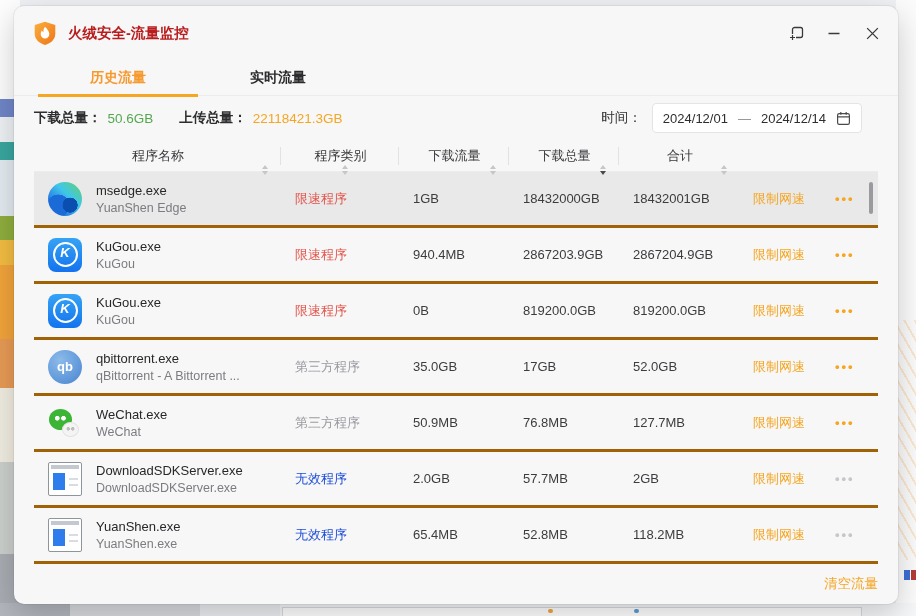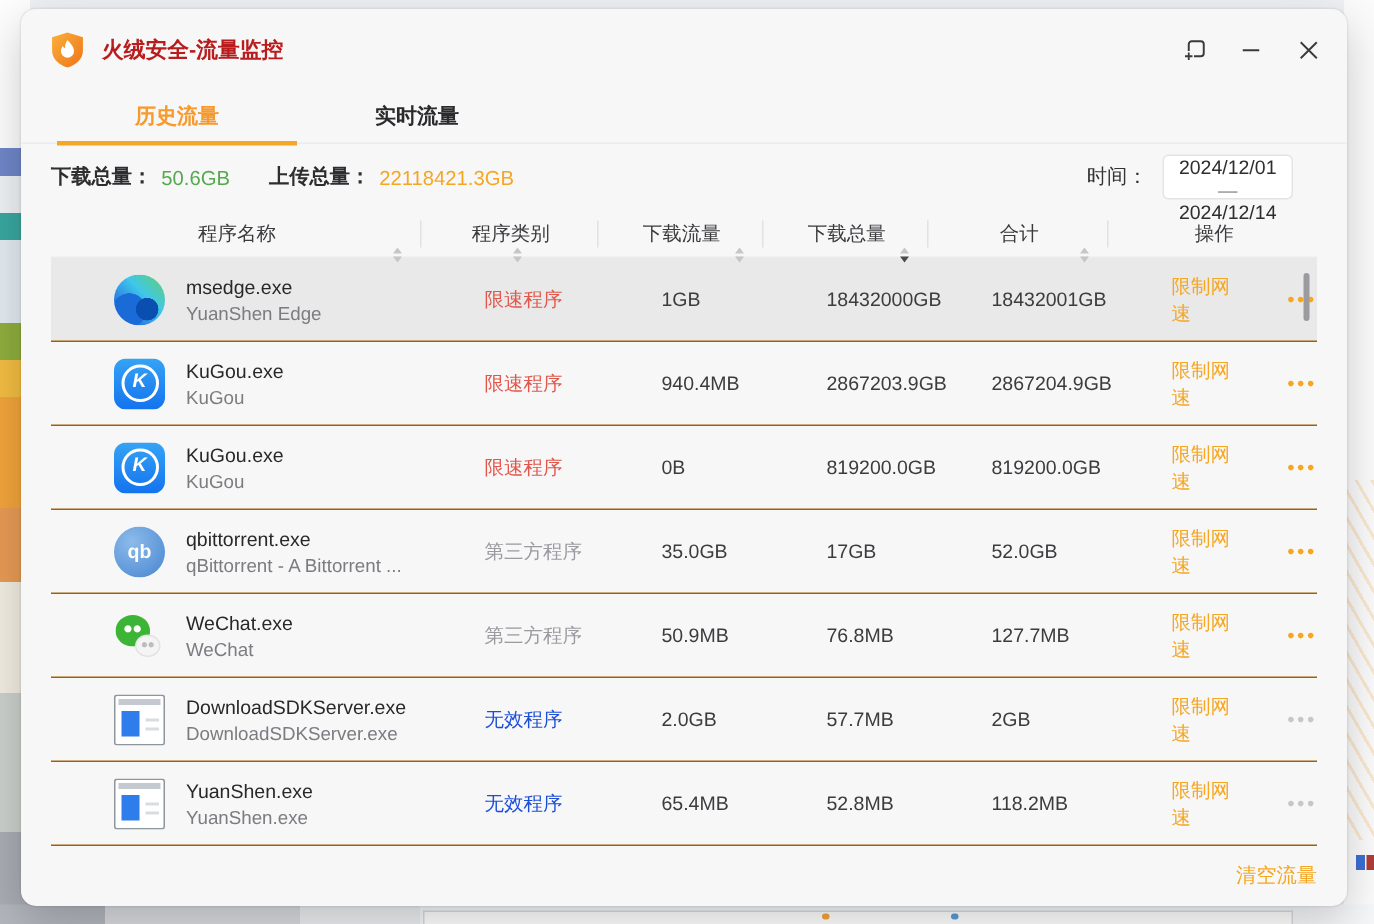--- a/index.html
+++ b/index.html
@@ -46,40 +46,40 @@
 
   
   .summary { height:44px; display:flex; align-items:center; padding:0 20px; font-size:13.5px; color:#333; }
   .sum-label { font-weight:700; color:#2e2e30; }
   .sum-val-dl { margin-left:6px; color:#54a94f; }
   .sum-group2 { margin-left:26px; }
   .sum-val-ul { margin-left:6px; color:#f5a623; }
   .time-area { margin-left:auto; display:flex; align-items:center; }
   .time-label { color:#333; margin-right:10px; }
   .datebox { display:flex; align-items:center; background:#fff; border:1px solid #e4e4e7;
-    border-radius:4px; height:30px; padding:0 10px; font-size:13px; color:#2e2e30; margin-right:16px;flex-direction:column; }
+    border-radius:4px; height:30px; padding:0 10px; font-size:13px; color:#2e2e30; margin-right:16px; }
   .datebox .sep { margin:0 10px; color:#8c8c90; }
   .datebox svg { margin-left:10px; }
 
   
   .table { margin:0 20px; position:relative; }
   .thead { display:grid; grid-template-columns:247px 118px 110px 110px 120px 1fr;
     height:32px; align-items:center; border-bottom:1px solid #ececee; }
   .hcell { display:flex; align-items:center; height:18px; padding:0 12px 0 14px;
     font-size:13px; color:#3a3a3c; border-right:1px solid #e2e2e5;flex-direction:column; }
   .hcell:last-child { border-right:none; }
   .sorter { display:flex; flex-direction:column; gap:2px; margin-left:auto; cursor:default; }
   .sorter.near { margin-left:8px; }
   .tri-up { width:0; height:0; border-left:3.5px solid transparent; border-right:3.5px solid transparent; border-bottom:4px solid #c6c6ca; }
   .tri-down { width:0; height:0; border-left:3.5px solid transparent; border-right:3.5px solid transparent; border-top:4px solid #c6c6ca; }
   .sorter[data-sort="desc"] .tri-down { border-top-color:#4a4a4e; }
   .funnel { margin-left:9px; display:flex; cursor:default; }
 
   .trow { display:grid; grid-template-columns:247px 118px 110px 110px 120px 1fr;
-    height:56px; align-items:center; border-bottom:1px solid #a16207; font-size:13px; color:#3c3c3f;padding-left:28px; }
+    height:56px; align-items:center; border-bottom:3px solid #a16207; font-size:13px; color:#3c3c3f; }
   .trow.selected { background:#e9e9ea; }
   .cell { padding-left:14px; }
   .name-cell { display:flex; align-items:center; gap:14px; overflow:hidden; }
   .nametext { display:flex; flex-direction:column; gap:3px; overflow:hidden; }
   .nametext .primary { font-size:13px; color:#28282a; white-space:nowrap; }
   .nametext .secondary { font-size:12.5px; color:#7c7c80; white-space:nowrap; }
   .cat[data-cat="limited"] { color:#e2574c; }
   .cat[data-cat="third"] { color:#9a9aa0; }
   .cat[data-cat="invalid"] { color:#1d4ed8; }
   .action-cell { display:flex; align-items:center; }
@@ -240,23 +240,20 @@
             <span class="tri-down"></span>
           </span>
       </div>
       <div class="hcell">
         <span>合计</span>
         <span class="sorter">
             <span class="tri-up"></span>
             <span class="tri-down"></span>
           </span>
       </div>
-      <div class="hcell">
-        <span>操作</span>
-      </div>
     </div>
 
     <div class="trow selected">
       <div class="cell name-cell">
         <span class="appicon" data-icon="edge"></span>
         <span class="nametext">
           <span class="primary">msedge.exe</span>
           <span class="secondary">YuanShen Edge</span>
         </span>
       </div>

